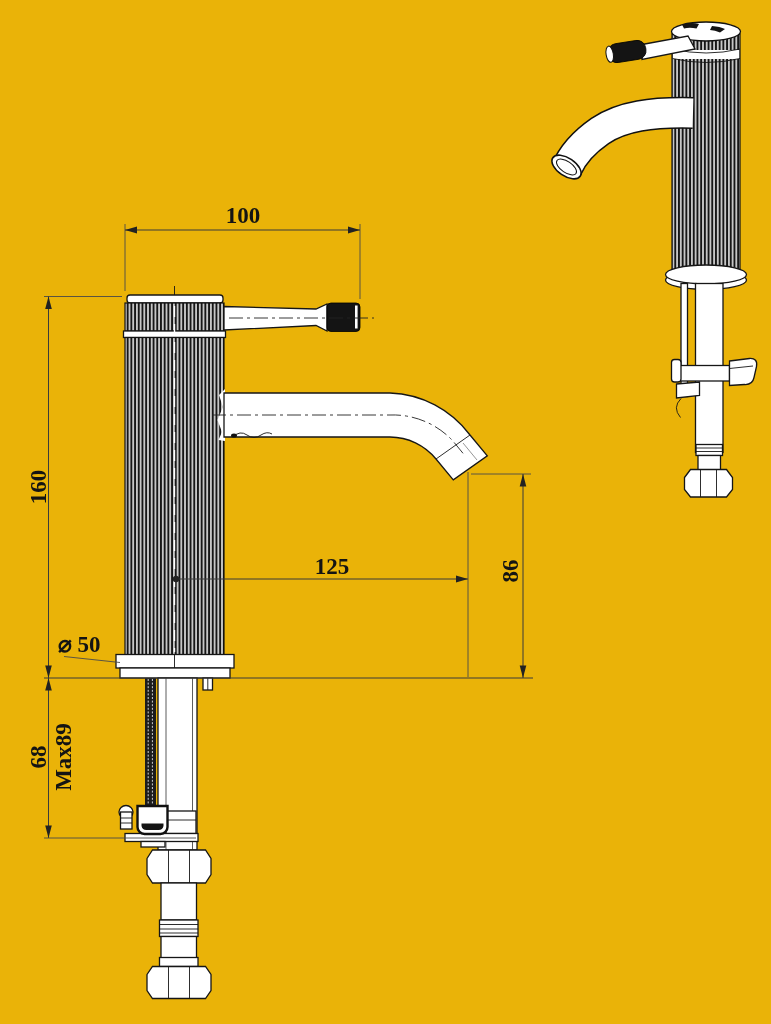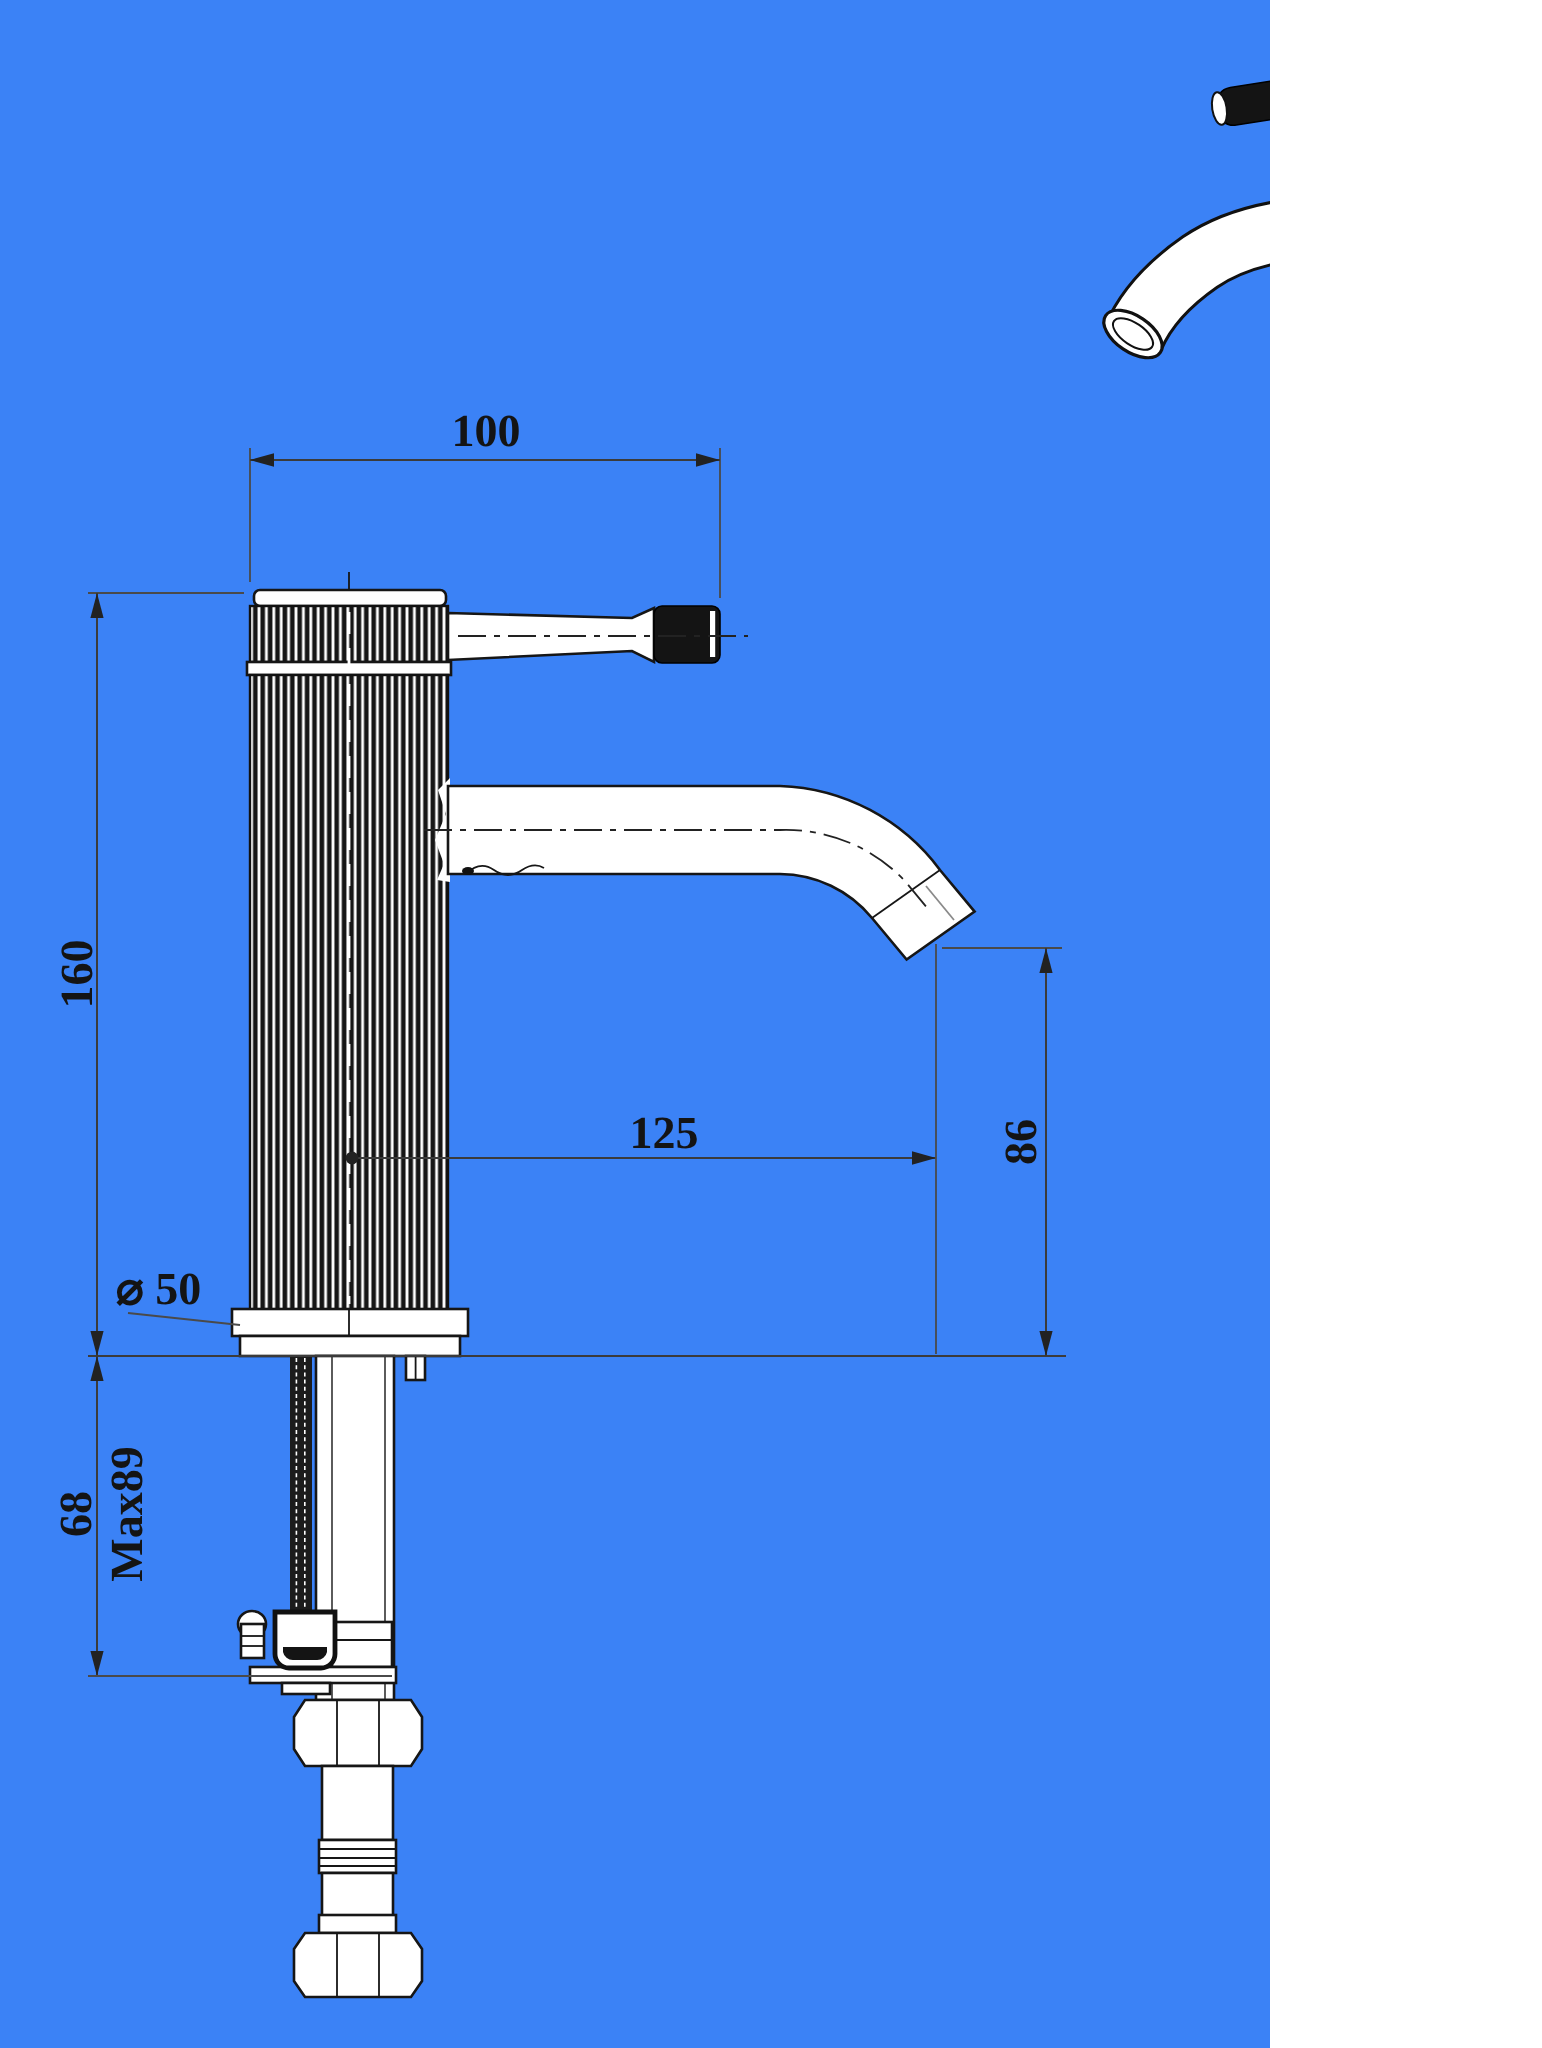--- a/index.html
+++ b/index.html
@@ -1,16 +1,16 @@
 <!DOCTYPE html>
 <html><head>
 <meta charset="utf-8">
 <style>
   html,body{margin:0;padding:0;background:#ffffff;}
-  .sheet{position:relative;width:635px;height:1024px;background:#3b82f6;overflow:hidden;}
+  .sheet{position:relative;width:771px;height:1024px;background:#eab308;overflow:hidden;}
   svg{display:block;}
   .part{fill:#ffffff;stroke:#161616;stroke-width:1.3;}
   .thin{stroke:#161616;stroke-width:0.9;fill:none;}
   .dark{fill:#141414;stroke:#000000;stroke-width:0.8;}
   .dline{stroke:#3b3b3b;stroke-width:1;fill:none;}
   .dext{stroke:#4a4a4a;stroke-width:0.9;fill:none;}
   .arrow{fill:#222222;stroke:none;}
   .cline{stroke:#222222;stroke-width:0.9;fill:none;stroke-dasharray:14,4,3,4;}
   text.dim{font-family:"Liberation Serif","DejaVu Serif",serif;font-size:23px;font-weight:bold;fill:#141414;}
 </style>

